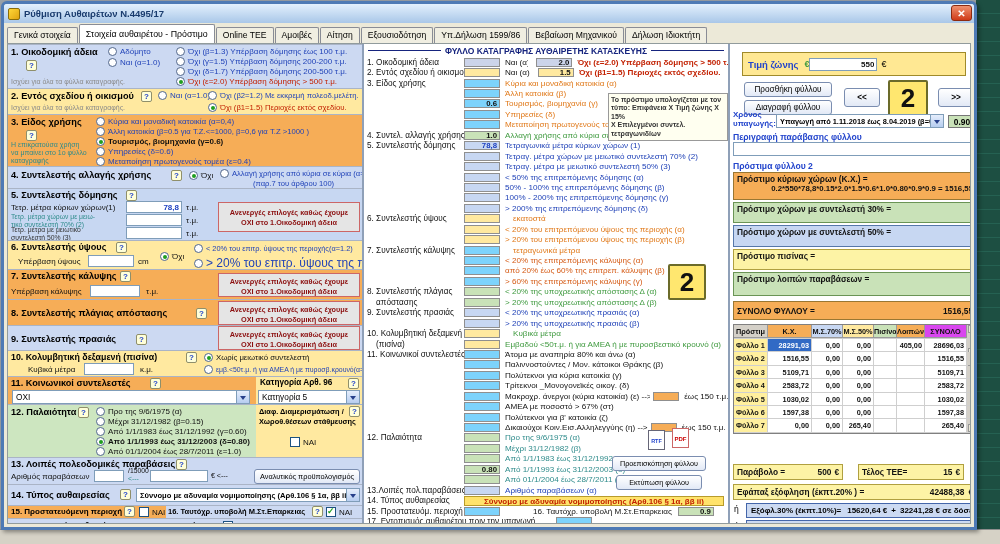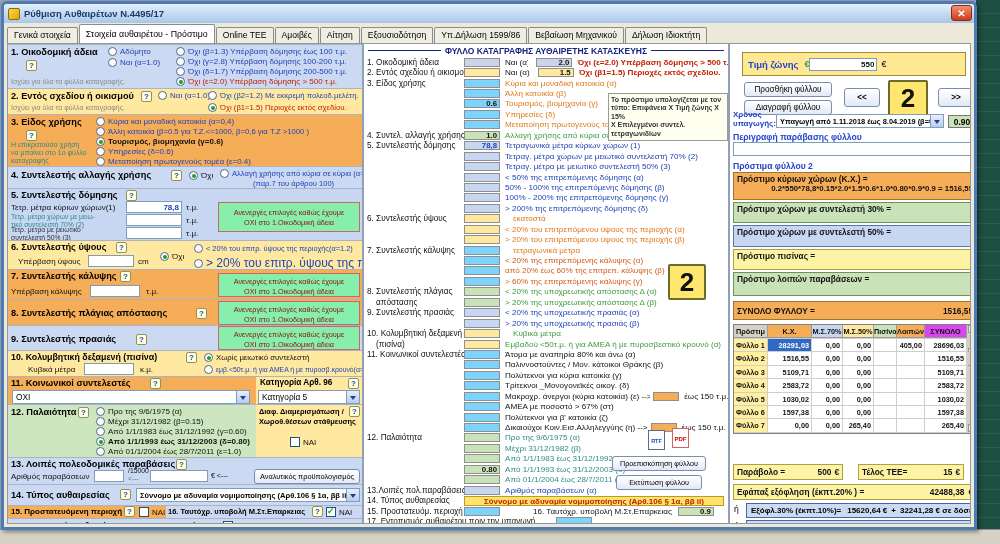--- a/index.html
+++ b/index.html
@@ -34,22 +34,22 @@
   .note{position:absolute;font-size:7px;color:#8a8a8a;white-space:nowrap}
   .tnote{position:absolute;font-size:7px;color:#2e8b8b;line-height:8px;white-space:nowrap}
   .opt{position:absolute;display:flex;align-items:center;white-space:nowrap;font-size:8px}
   .r{display:inline-block;width:9px;height:9px;border:1px solid #51678c;border-radius:50%;background:#fff;margin-right:3px;flex:none}
   .r.on{position:relative}
   .r.on::after{content:"";position:absolute;left:2px;top:2px;width:4px;height:4px;border-radius:50%;background:#1f9e1f}
   .chk{display:inline-block;width:10px;height:10px;border:1px solid #1c5180;background:#fff;margin-right:3px;flex:none;position:relative}
   .chk.on::after{content:"✓";position:absolute;left:0;top:-2px;color:#21a121;font-weight:bold;font-size:9px}
   .hlp{position:absolute;width:11px;height:11px;background:#ffffd8;border:1px solid #8f8f6b;color:#2244cc;
        font-weight:bold;font-size:8px;text-align:center;line-height:10px;border-radius:2px}
-  .warn{position:absolute;background:#86efac;border:1px solid #c66;color:#8c1010;font-size:7.3px;
-        font-weight:normal;text-align:center;line-height:9.5px;padding-top:3px}
+  .warn{position:absolute;background:#e5e5e5;border:1px solid #c66;color:#8c1010;font-size:7.3px;
+        font-weight:bold;text-align:center;line-height:9.5px;padding-top:3px}
   .inp{position:absolute;background:#fff;border:1px solid #7f9db9;font:bold 8px "Liberation Sans",sans-serif;
        color:#1c3fc0;text-align:right;padding:0 2px;height:12px}
   .dd{position:absolute;background:#fff;border:1px solid #7f9db9;display:flex;align-items:center;height:14px}
   .ddt{flex:1;padding-left:3px;font-size:8.3px;white-space:nowrap;overflow:hidden}
   .dda{width:13px;align-self:stretch;background:linear-gradient(#e6eefc,#b6cdf0);border-left:1px solid #7f9db9;position:relative;flex:none}
   .dda::after{content:"";position:absolute;left:3px;top:5px;border:3px solid transparent;border-top:4px solid #27408b}
   .btn{background:linear-gradient(#ffffff,#e2e9f6);border:1px solid #7a8db0;border-radius:3px;
        text-align:center;font-size:8.2px;color:#000;overflow:hidden;white-space:nowrap}
   .blu{color:#2143b8}.red{color:#c22000}.org{color:#e07818}.grn{color:#3f9a3f}
   .tea{color:#2e8b8b}.blk{color:#111}
@@ -148,21 +148,21 @@
       <div class="opt" style="left:100px;top:13px">
             <i class="r"></i>
             <span class="blu">Ναι (α=1.0)</span>
           </div>
       <div class="opt" style="left:168px;top:2px">
             <i class="r"></i>
             <span class="blu">Όχι (β=1.3) Υπέρβαση δόμησης έως 100 τ.μ.</span>
           </div>
       <div class="opt" style="left:168px;top:12px">
             <i class="r"></i>
-            <span class="blu">Όχι (γ=2.8) Υπέρβαση δόμησης 100-200 τ.μ.</span>
+            <span class="blu">Όχι (γ=1.5) Υπέρβαση δόμησης 200-200 τ.μ.</span>
           </div>
       <div class="opt" style="left:168px;top:22px">
             <i class="r"></i>
             <span class="blu">Όχι (δ=1.7) Υπέρβαση δόμησης 200-500 τ.μ.</span>
           </div>
       <div class="opt" style="left:168px;top:32px">
             <i class="r on"></i>
             <span class="red">Όχι (ε=2.0) Υπέρβαση δόμησης &gt; 500 τ.μ.</span>
           </div>
     </div>

